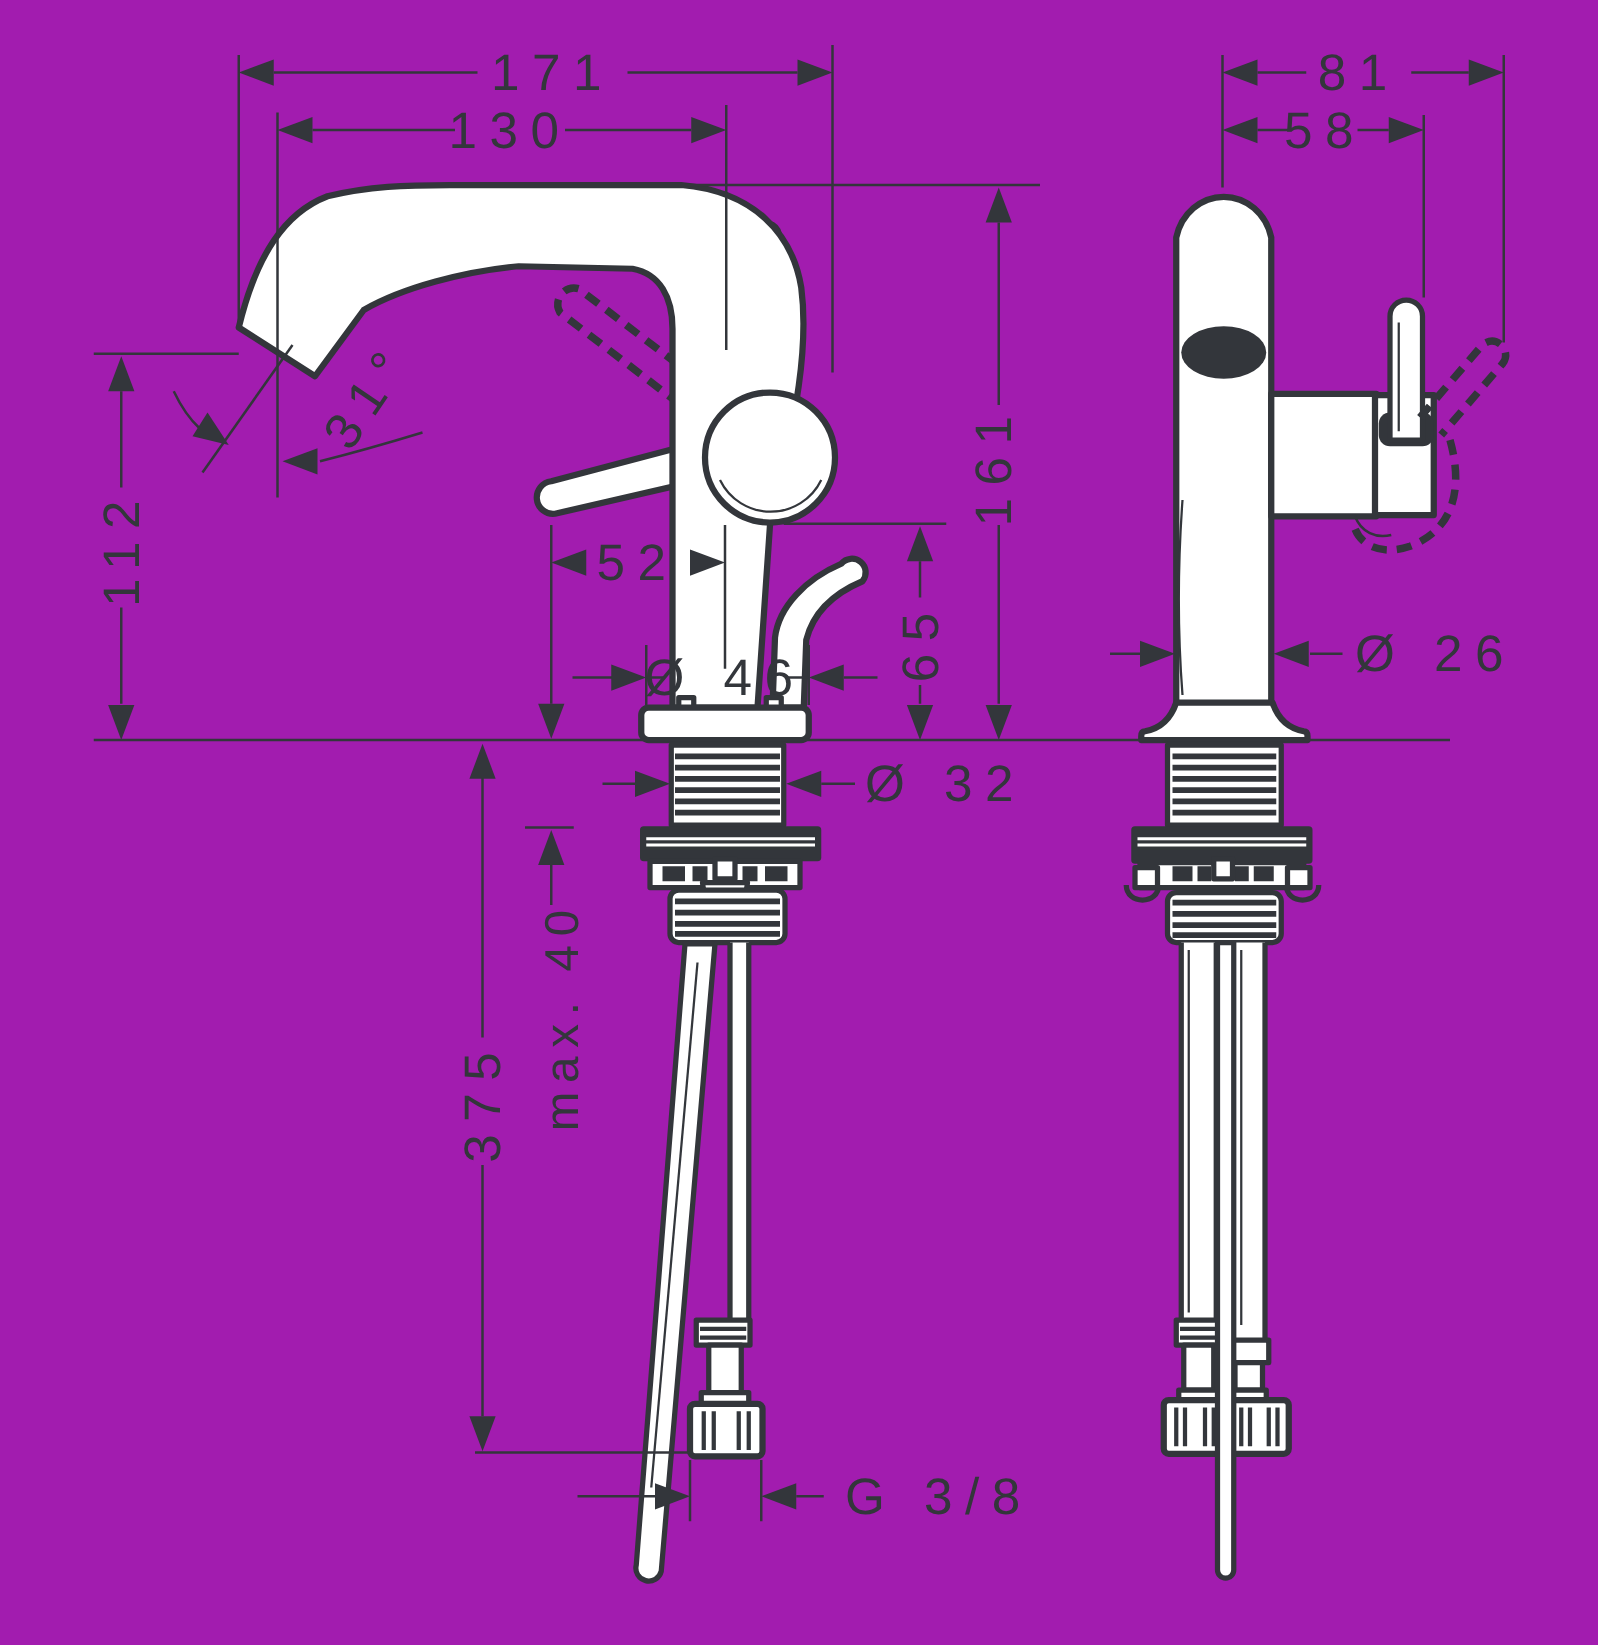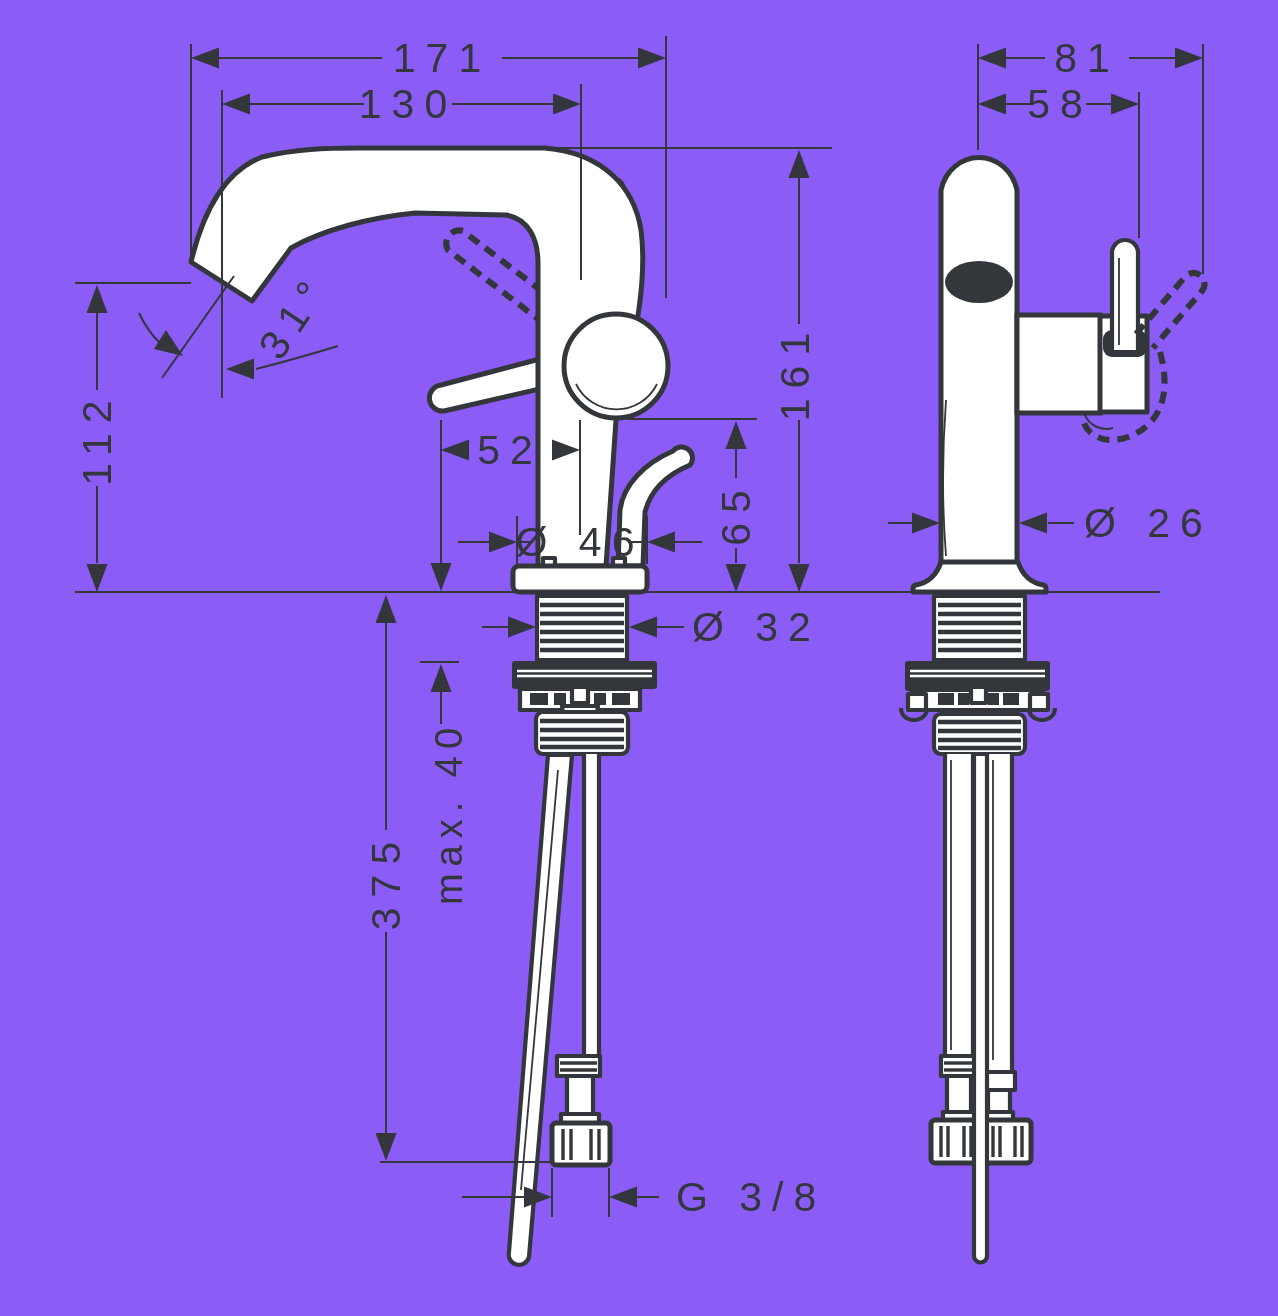--- a/index.html
+++ b/index.html
@@ -1,16 +1,16 @@
 <!DOCTYPE html>
 <html><head>
 <meta charset="utf-8">
 <style>
   html,body{margin:0;padding:0;background:#ffffff;}
-  .stage{position:relative;width:1278px;height:1316px;background:#8b5cf6;overflow:hidden;}
+  .stage{position:relative;width:1278px;height:1316px;background:#a21caf;overflow:hidden;}
   svg{position:absolute;left:0;top:0;}
   svg text{
     font-family:"Liberation Sans", sans-serif;
     fill:#33363b;
     font-size:41px;
     letter-spacing:10px;
   }
   svg text.small{font-size:38px;letter-spacing:7px;}
   .thick{fill:#ffffff;stroke:#33363b;stroke-width:5;stroke-linejoin:round;stroke-linecap:round;}
   .thick2{fill:#ffffff;stroke:#33363b;stroke-width:4.2;stroke-linejoin:round;}

